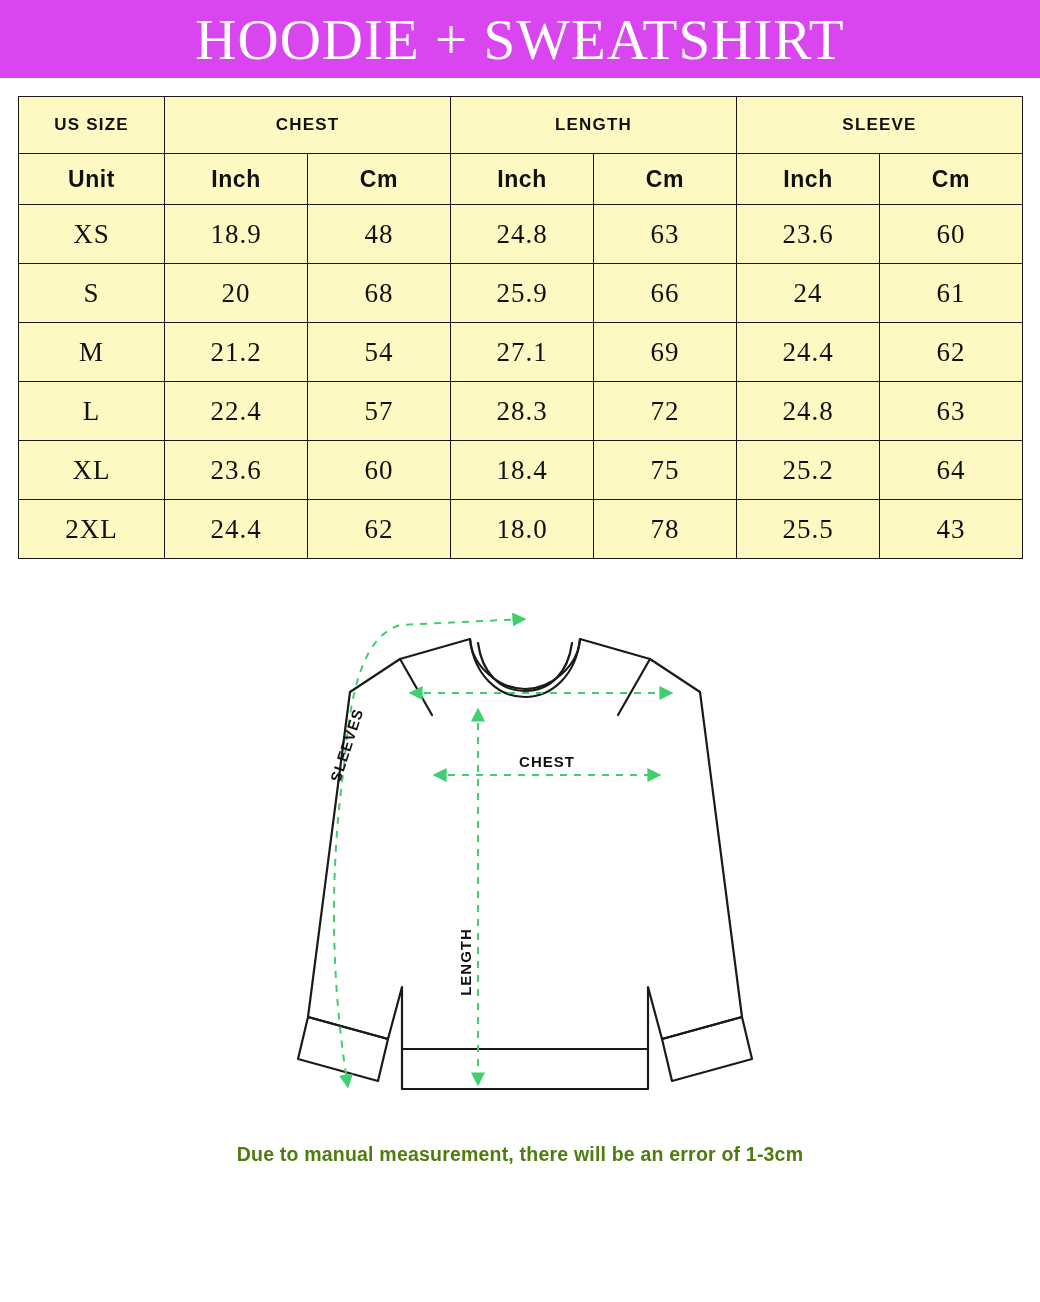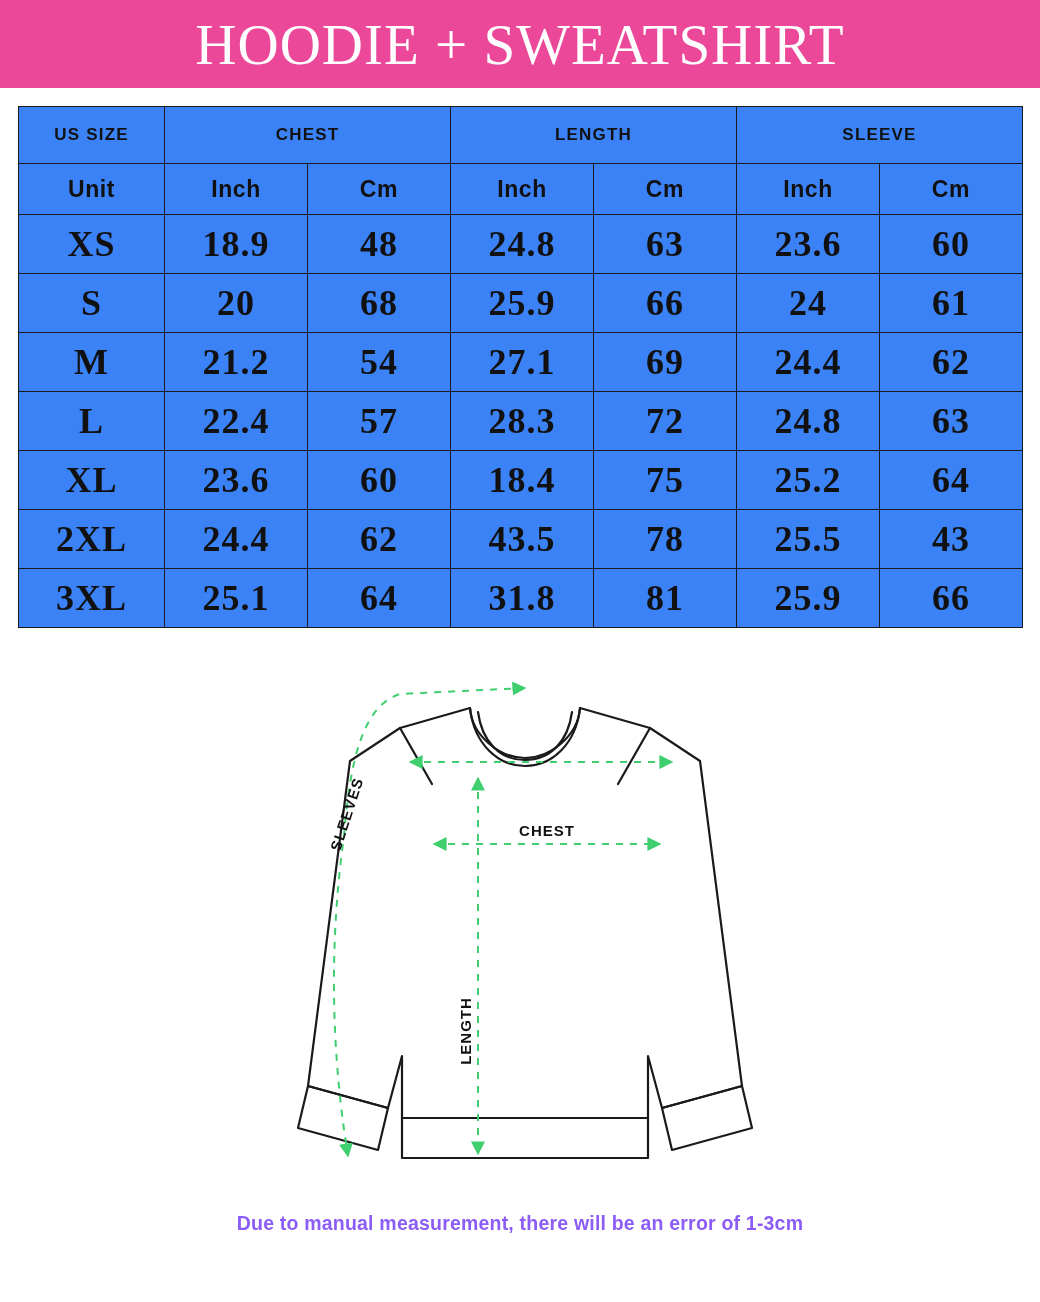--- a/index.html
+++ b/index.html
@@ -11,22 +11,22 @@
     width: 1040px;
     height: 1302px;
     font-family: "Liberation Sans", sans-serif;
     position: relative;
     overflow: hidden;
   }
 
   
   .banner {
     width: 1040px;
-    height: 88px;
-    background: #ec4899;
+    height: 78px;
+    background: #d946ef;
     display: flex;
     align-items: center;
     justify-content: center;
     box-sizing: border-box;
   }
   .banner-title {
     font-family: "Liberation Serif", serif;
     color: #ffffff;
     font-size: 57px;
     letter-spacing: 1px;
@@ -41,43 +41,43 @@
   }
   table.size-table {
     border-collapse: collapse;
     width: 1004px;
     table-layout: fixed;
   }
   table.size-table th,
   table.size-table td {
     border: 1px solid #1a1a1a;
     text-align: center;
-    background: #3b82f6;
+    background: #fef9c3;
     color: #111111;
   }
   
   tr.group-row th {
     height: 54px;
     font-size: 17px;
     font-weight: bold;
     letter-spacing: 1.2px;
   }
   
   tr.unit-row th {
     height: 48px;
     font-size: 23px;
     font-weight: bold;
     letter-spacing: 0.6px;
   }
   
   tr.data-row td {
     height: 56px;
     font-family: "Liberation Serif", serif;
-    font-size: 36px;
-    font-weight: bold;
+    font-size: 27px;
+    font-weight: normal;
     letter-spacing: 1px;
   }
   td.size-cell {
     font-size: 33px;
   }
   col.c-size   { width: 146px; }
   col.c-ci     { width: 143px; }
   col.c-cc     { width: 143px; }
   col.c-li     { width: 143px; }
   col.c-lc     { width: 143px; }
@@ -89,21 +89,21 @@
     position: relative;
     width: 1040px;
     height: 540px;
     margin-top: 38px;
   }
   .diagram svg { display: block; }
 
   
   .note {
     text-align: center;
-    color: #8b5cf6;
+    color: #4d7c0f;
     font-size: 19.5px;
     font-weight: bold;
     margin-top: 6px;
     letter-spacing: 0.2px;
   }
 </style>
 </head>
 <body>
 
 <div class="banner">
@@ -181,33 +181,24 @@
         <td>60</td>
         <td>18.4</td>
         <td>75</td>
         <td>25.2</td>
         <td>64</td>
       </tr>
       <tr class="data-row">
         <td class="size-cell">2XL</td>
         <td>24.4</td>
         <td>62</td>
-        <td>43.5</td>
+        <td>18.0</td>
         <td>78</td>
         <td>25.5</td>
         <td>43</td>
-      </tr>
-      <tr class="data-row">
-        <td class="size-cell">3XL</td>
-        <td>25.1</td>
-        <td>64</td>
-        <td>31.8</td>
-        <td>81</td>
-        <td>25.9</td>
-        <td>66</td>
       </tr>
     </tbody>
   </table>
 </div>
 
 <div class="diagram">
   <svg width="1040" height="540" viewBox="0 0 1040 540" xmlns="http://www.w3.org/2000/svg">
     <defs>
       <marker id="arrow-r" viewBox="0 0 10 10" refX="9" refY="5" markerWidth="7" markerHeight="7" orient="auto-start-reverse">
         <path d="M 0 0 L 10 5 L 0 10 z" fill="#3fcf6e"></path>

